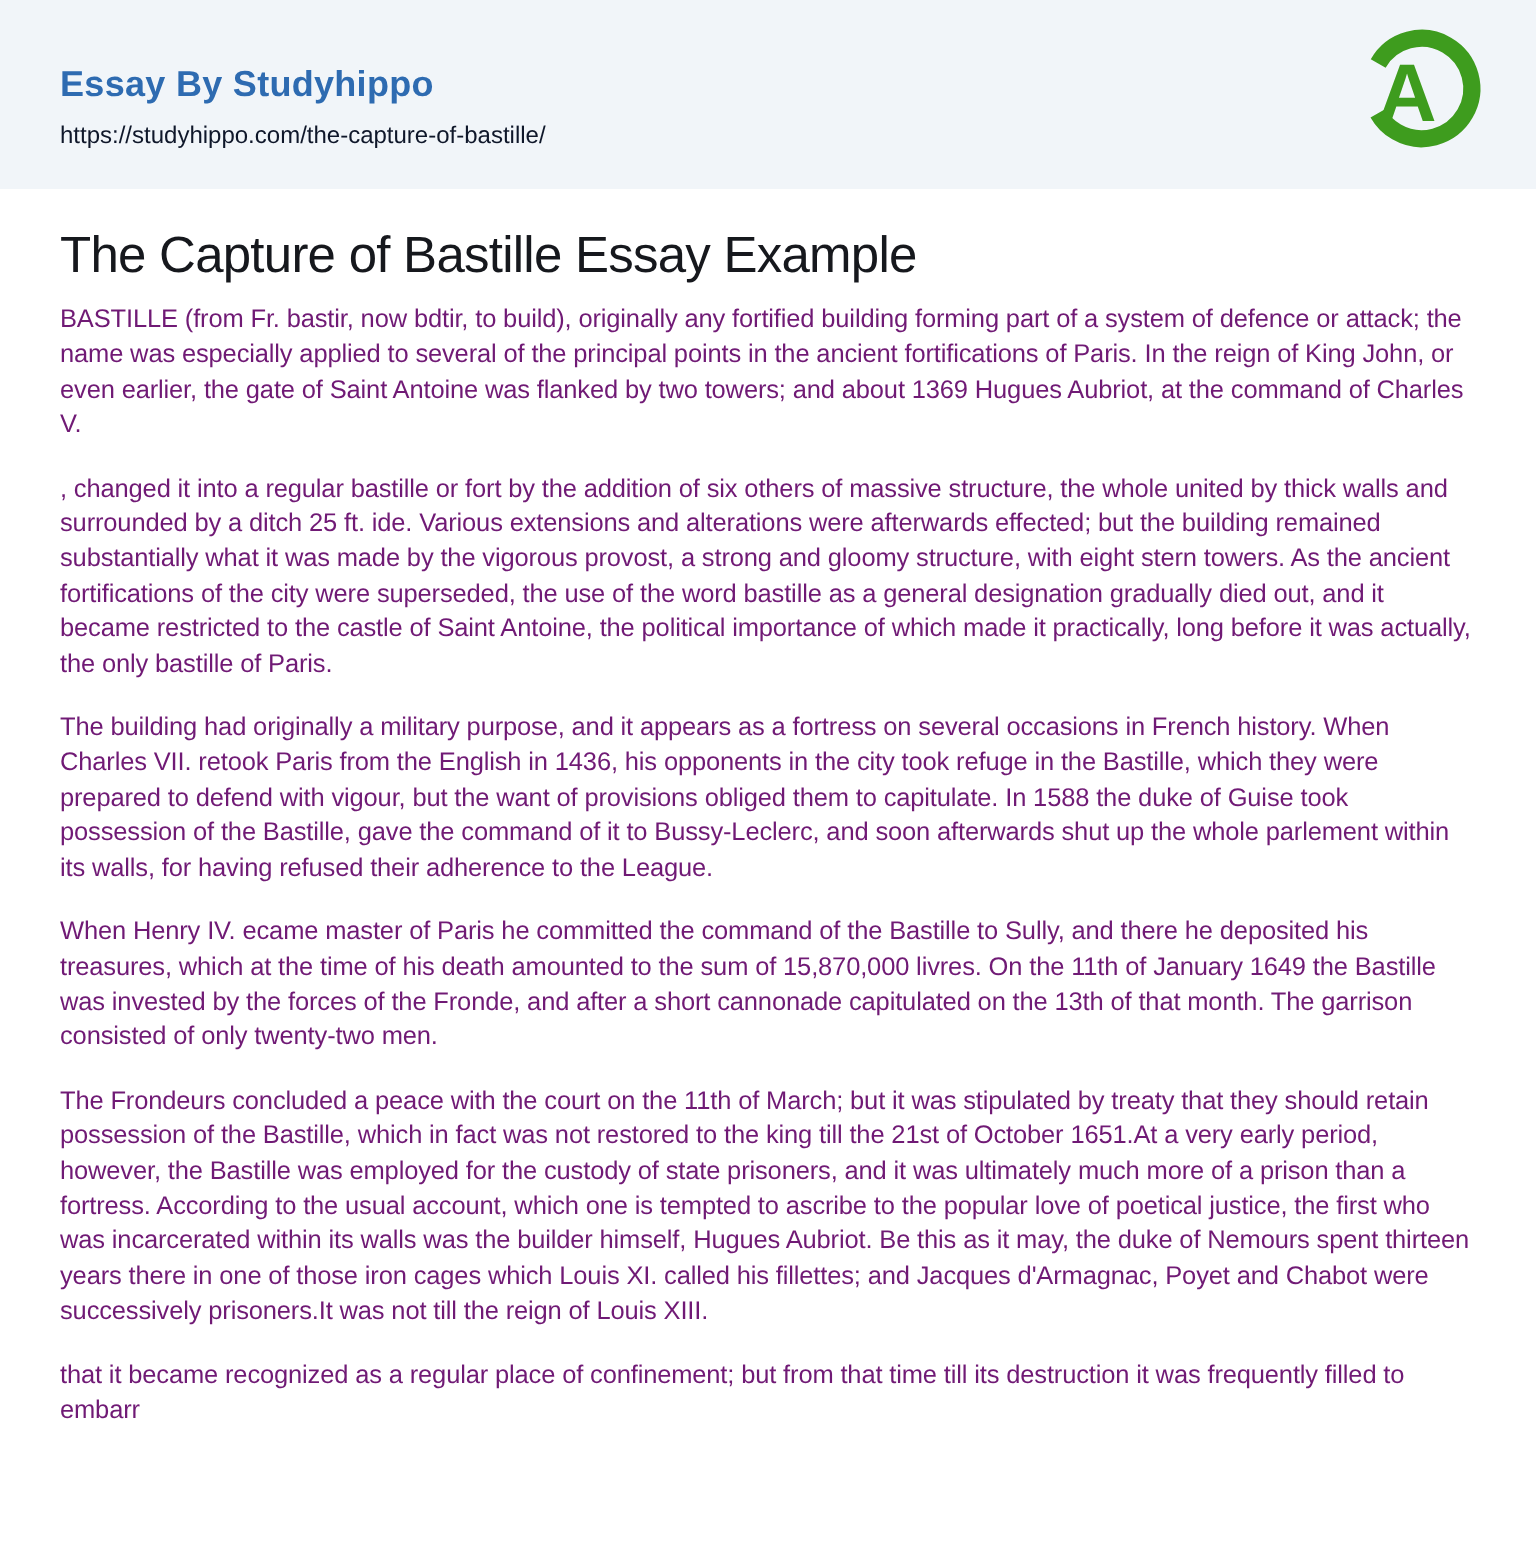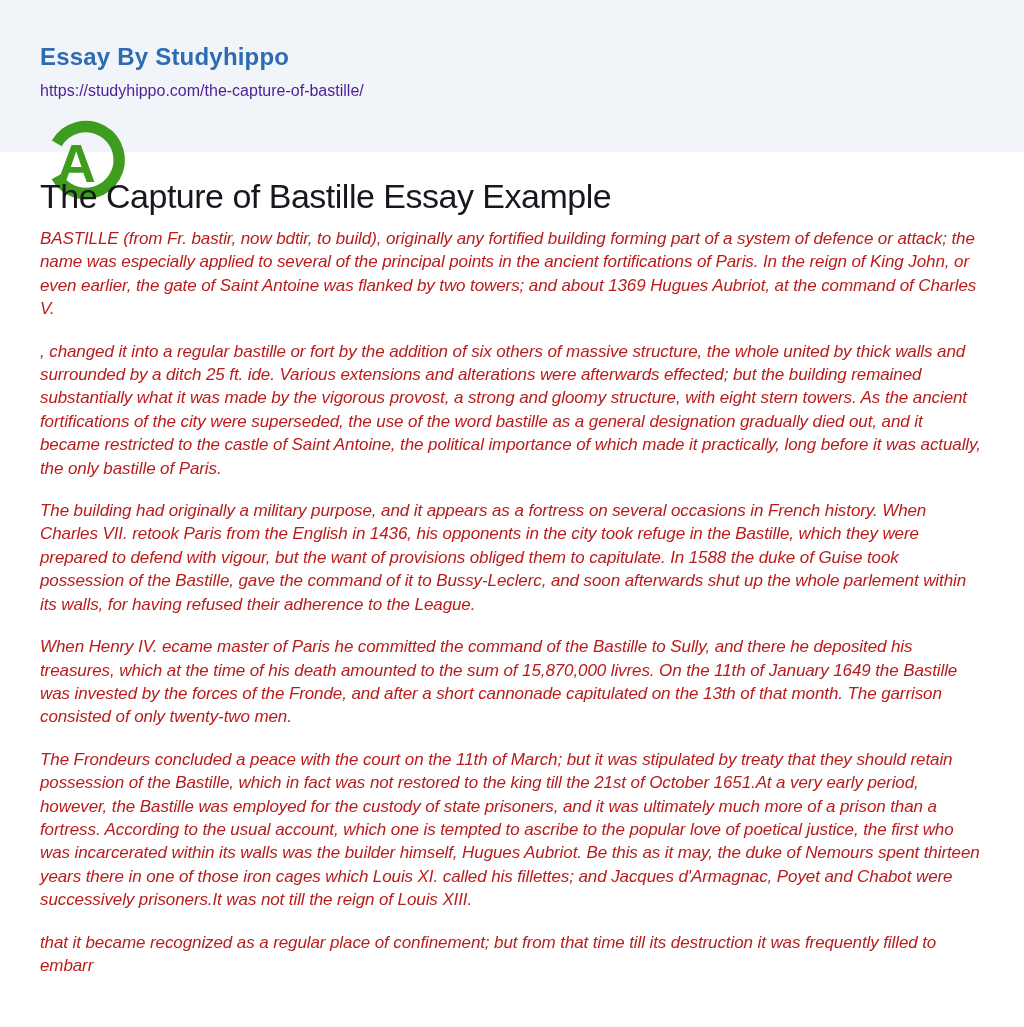--- a/index.html
+++ b/index.html
@@ -11,43 +11,42 @@
     font-family: "Liberation Sans", sans-serif;
   }
   .page {
     width: 1024px;
     min-height: 1027px;
     background: #ffffff;
   }
   
   .header {
     background: #f1f5f9;
-    height: 152px;
+    height: 126px;
     box-sizing: border-box;
     display: flex;
     justify-content: space-between;
     align-items: flex-start;
     padding: 0 34px 0 40px;
-    flex-direction: column;
   }
   .header-text {
     padding-top: 42px;
   }
   .site-label {
     font-size: 24px;
     font-weight: 700;
     color: #2e6bb1;
     letter-spacing: 0.2px;
     line-height: 30px;
   }
   .page-url {
     margin-top: 9px;
     font-size: 16px;
     font-weight: 400;
-    color: #4c1d95;
+    color: #0f172a;
     line-height: 20px;
     text-decoration: none;
     display: inline-block;
     text-align: right;
   }
   .logo {
     margin-top: 13px;
     width: 88px;
     height: 92px;
     flex: 0 0 auto;
@@ -69,22 +68,21 @@
     line-height: 42px;
     font-weight: 400;
     letter-spacing: -0.5px;
     color: #16181d;
   }
   .article p {
     margin: 0 0 19px 0;
     font-size: 17px;
     line-height: 23.4px;
     letter-spacing: -0.1px;
-    color: #b91c1c;
-    font-style: italic;
+    color: #701a75;
   }
 </style>
 </head>
 <body>
 
 <div class="page">
 
   <div class="header">
     <div class="header-text">
       <div class="site-label">Essay By Studyhippo</div>

